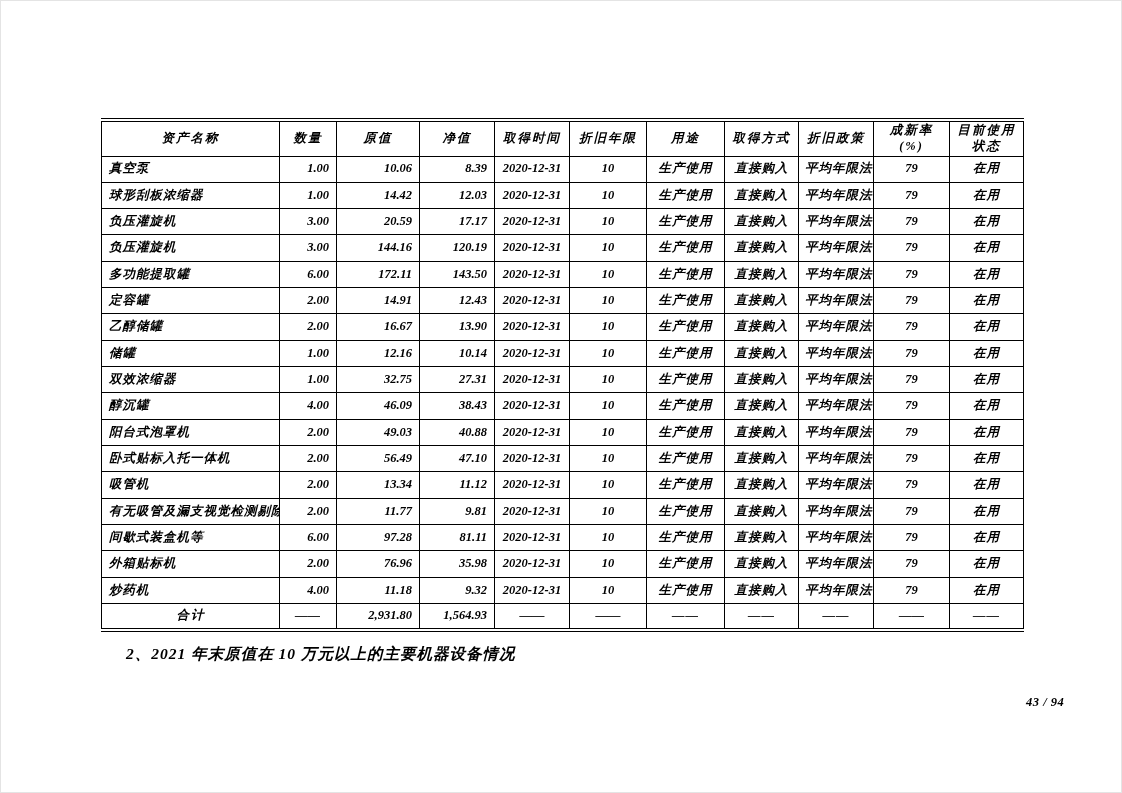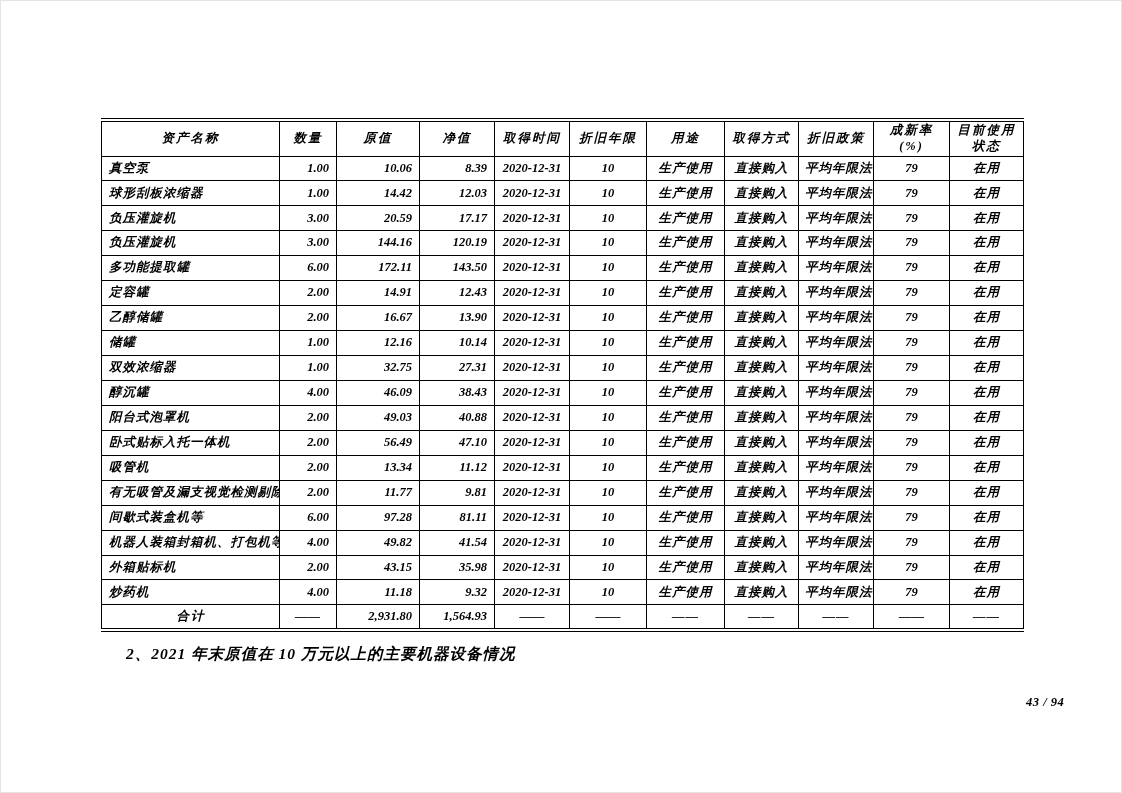--- a/index.html
+++ b/index.html
@@ -338,36 +338,23 @@
           <td class="c3">81.11</td>
           <td class="c4">2020-12-31</td>
           <td class="c5">10</td>
           <td class="c6">生产使用</td>
           <td class="c7">直接购入</td>
           <td class="c8">平均年限法</td>
           <td class="c9">79</td>
           <td class="c10">在用</td>
         </tr>
         <tr>
-          <td class="c0">机器人装箱封箱机、打包机等</td>
-          <td class="c1">4.00</td>
-          <td class="c2">49.82</td>
-          <td class="c3">41.54</td>
-          <td class="c4">2020-12-31</td>
-          <td class="c5">10</td>
-          <td class="c6">生产使用</td>
-          <td class="c7">直接购入</td>
-          <td class="c8">平均年限法</td>
-          <td class="c9">79</td>
-          <td class="c10">在用</td>
-        </tr>
-        <tr>
           <td class="c0">外箱贴标机</td>
           <td class="c1">2.00</td>
-          <td class="c2">43.15</td>
+          <td class="c2">76.96</td>
           <td class="c3">35.98</td>
           <td class="c4">2020-12-31</td>
           <td class="c5">10</td>
           <td class="c6">生产使用</td>
           <td class="c7">直接购入</td>
           <td class="c8">平均年限法</td>
           <td class="c9">79</td>
           <td class="c10">在用</td>
         </tr>
         <tr>

